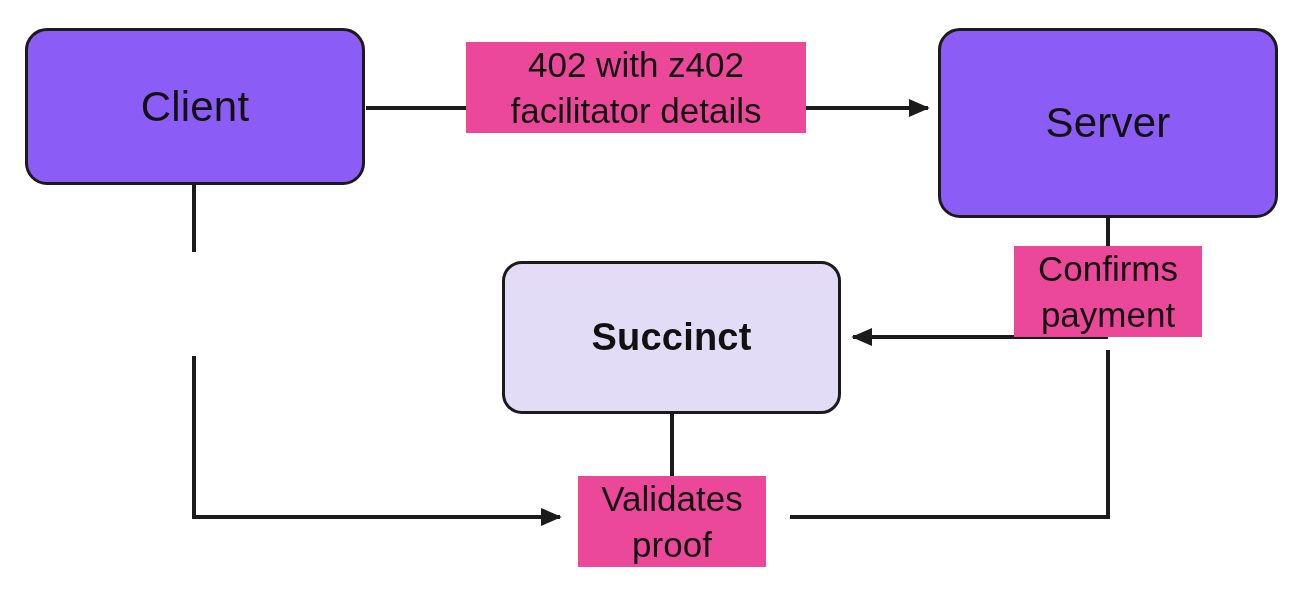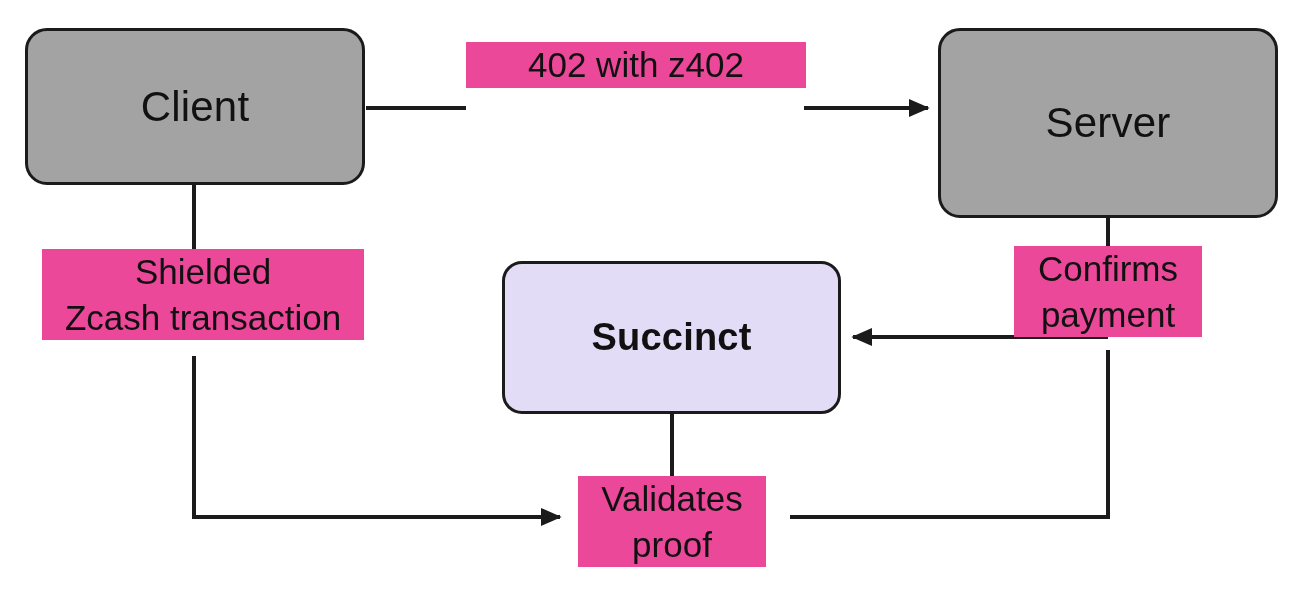--- a/index.html
+++ b/index.html
@@ -32,21 +32,21 @@
     border-radius: 22px;
     display: flex;
     flex-direction: column;
     align-items: center;
     justify-content: center;
     text-align: center;
     color: #111111;
     line-height: 1.18;
   }
   .node-client, .node-server {
-    background: #a3a3a3;
+    background: #8b5cf6;
   }
   .node-zk {
     background: #e3dcf7;
     border-radius: 20px;
   }
   .node-label-lg {
     font-size: 42px;
     font-weight: 400;
     letter-spacing: 0.2px;
   }
@@ -105,26 +105,23 @@
   <div class="node-box node-server" style="left:938px; top:28px; width:340px; height:190px;">
     <div class="node-label-lg">Server</div>
   </div>
 
   <div class="node-box node-zk" style="left:502px; top:261px; width:339px; height:153px;">
     <div class="node-label-md">Succinct</div>
   </div>
 
   <div class="edge-label" style="left:466px; top:42px; width:340px;">
     <span>402 with z402</span>
+    <span>facilitator details</span>
   </div>
 
-  <div class="edge-label" style="left:42px; top:249px; width:322px;">
-    <span>Shielded</span>
-    <span>Zcash transaction</span>
-  </div>
 
   <div class="edge-label" style="left:578px; top:476px; width:188px;">
     <span>Validates</span>
     <span>proof</span>
   </div>
 
   <div class="edge-label" style="left:1014px; top:246px; width:188px;">
     <span>Confirms</span>
     <span>payment</span>
   </div>

